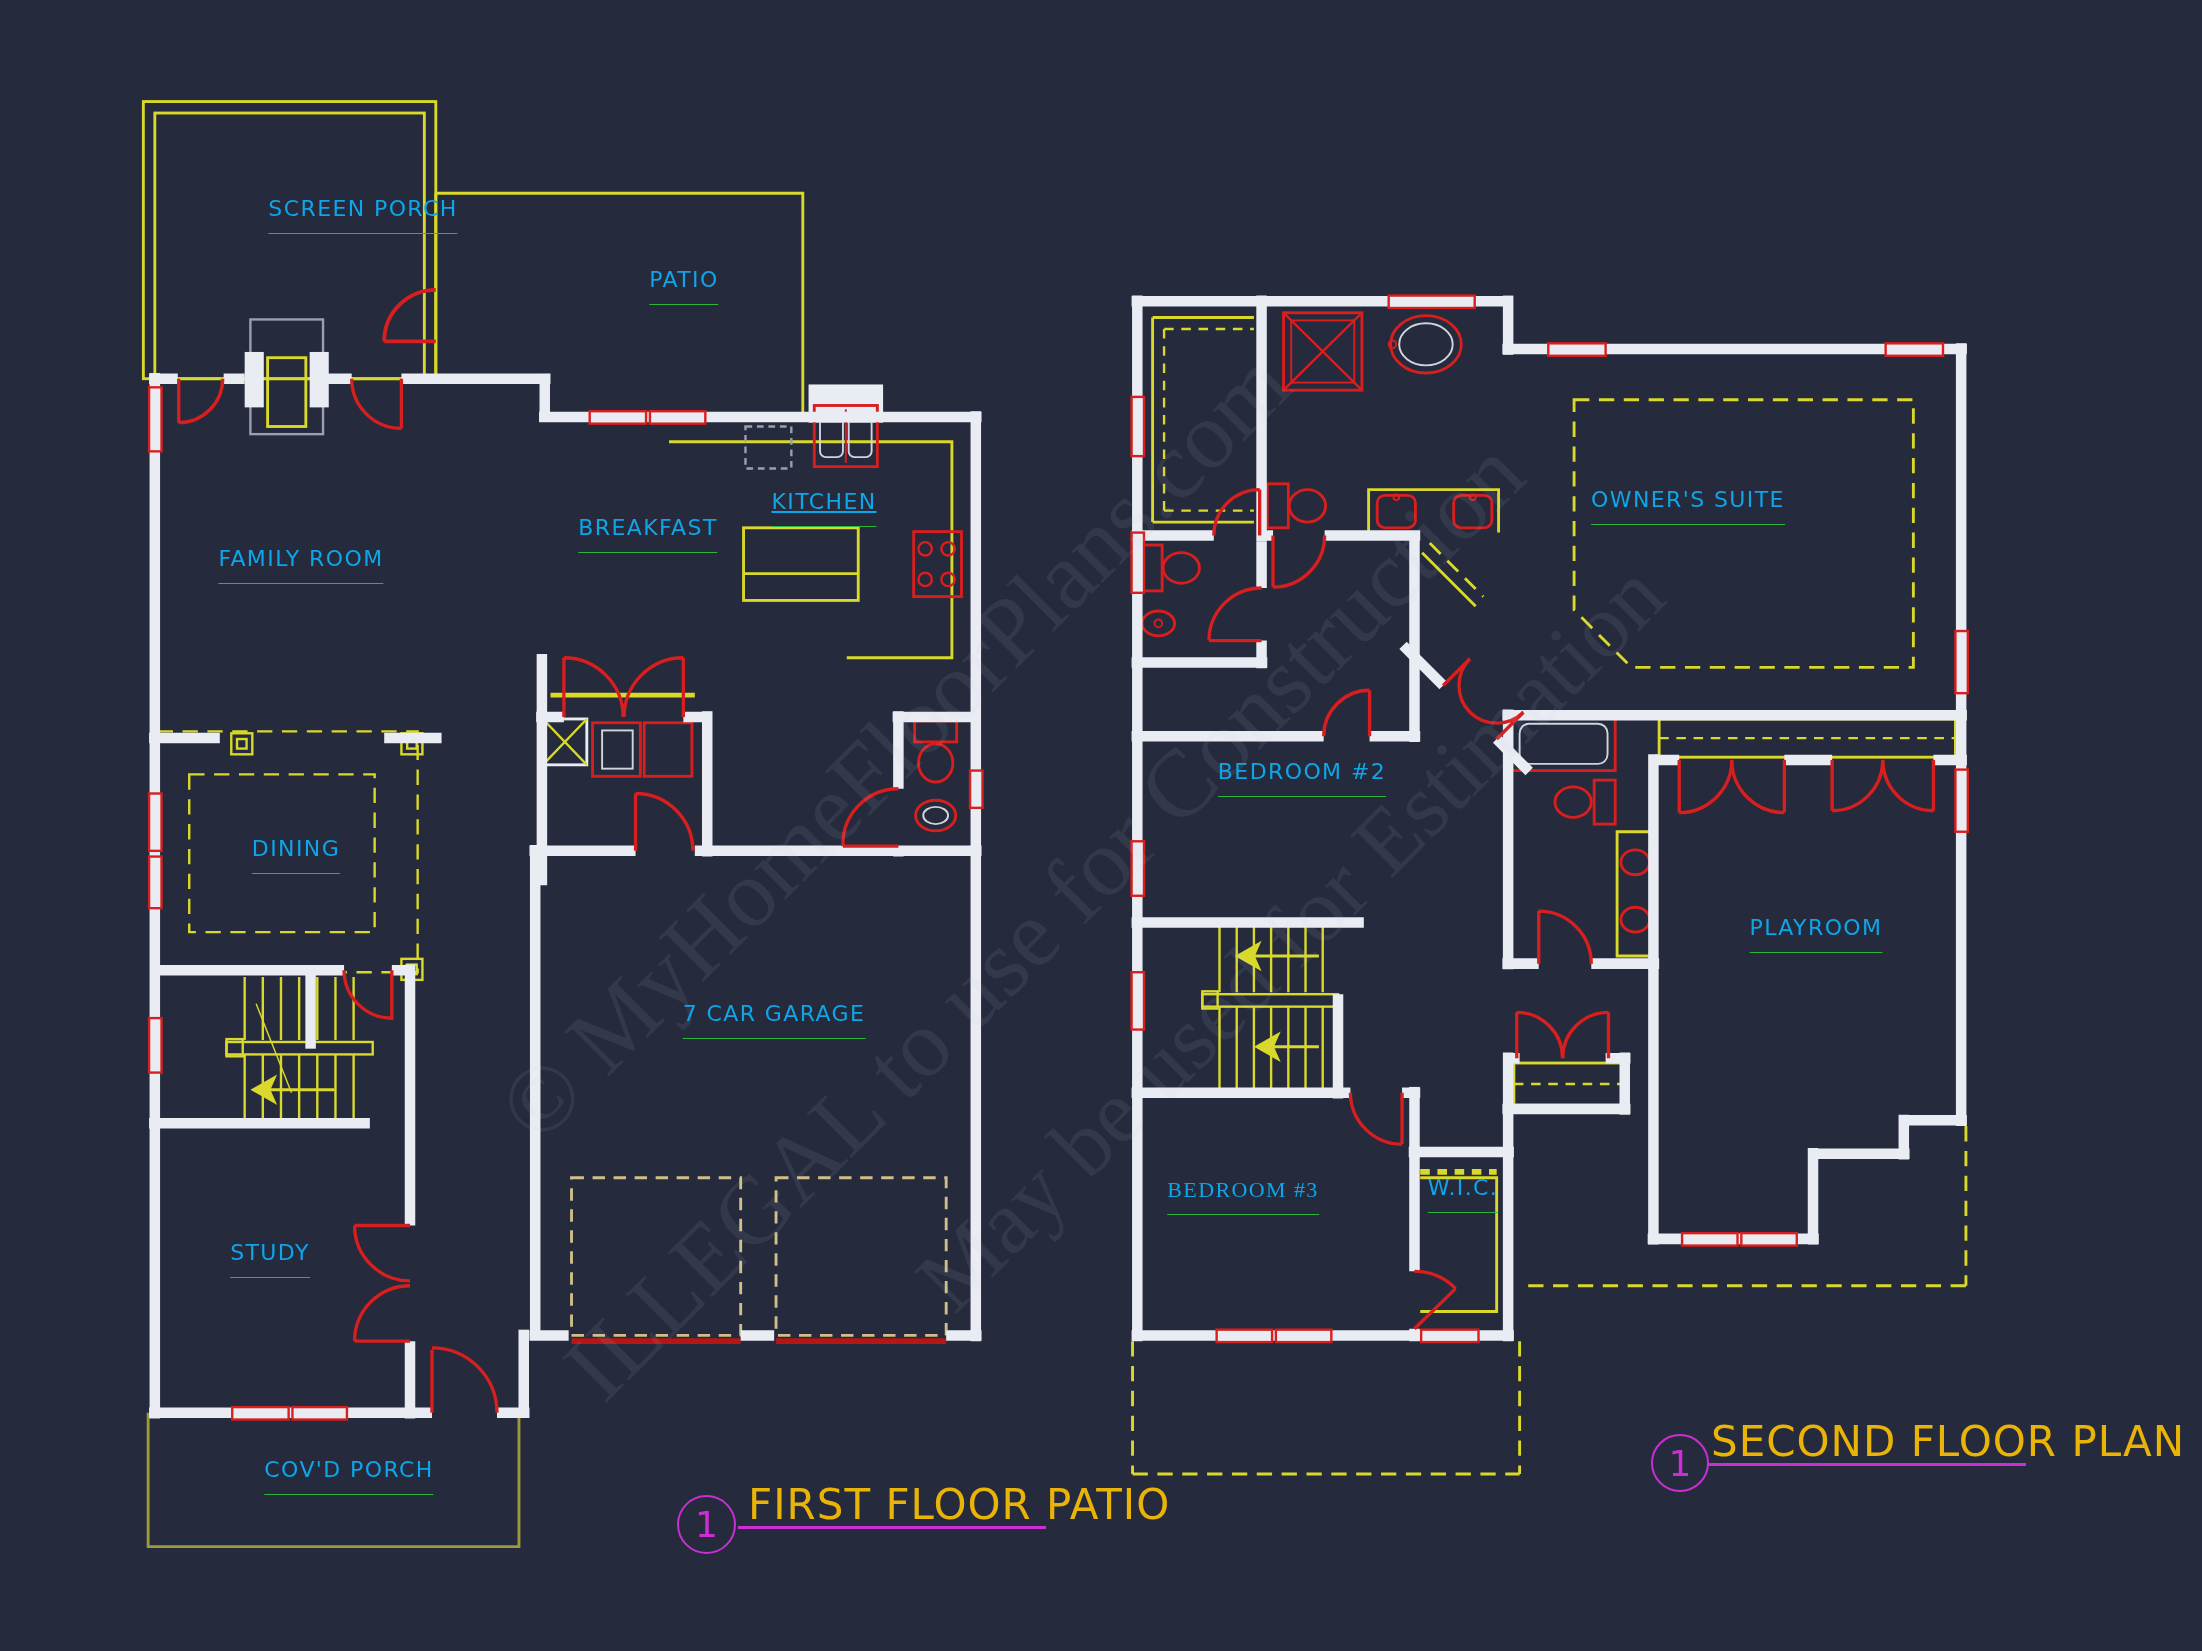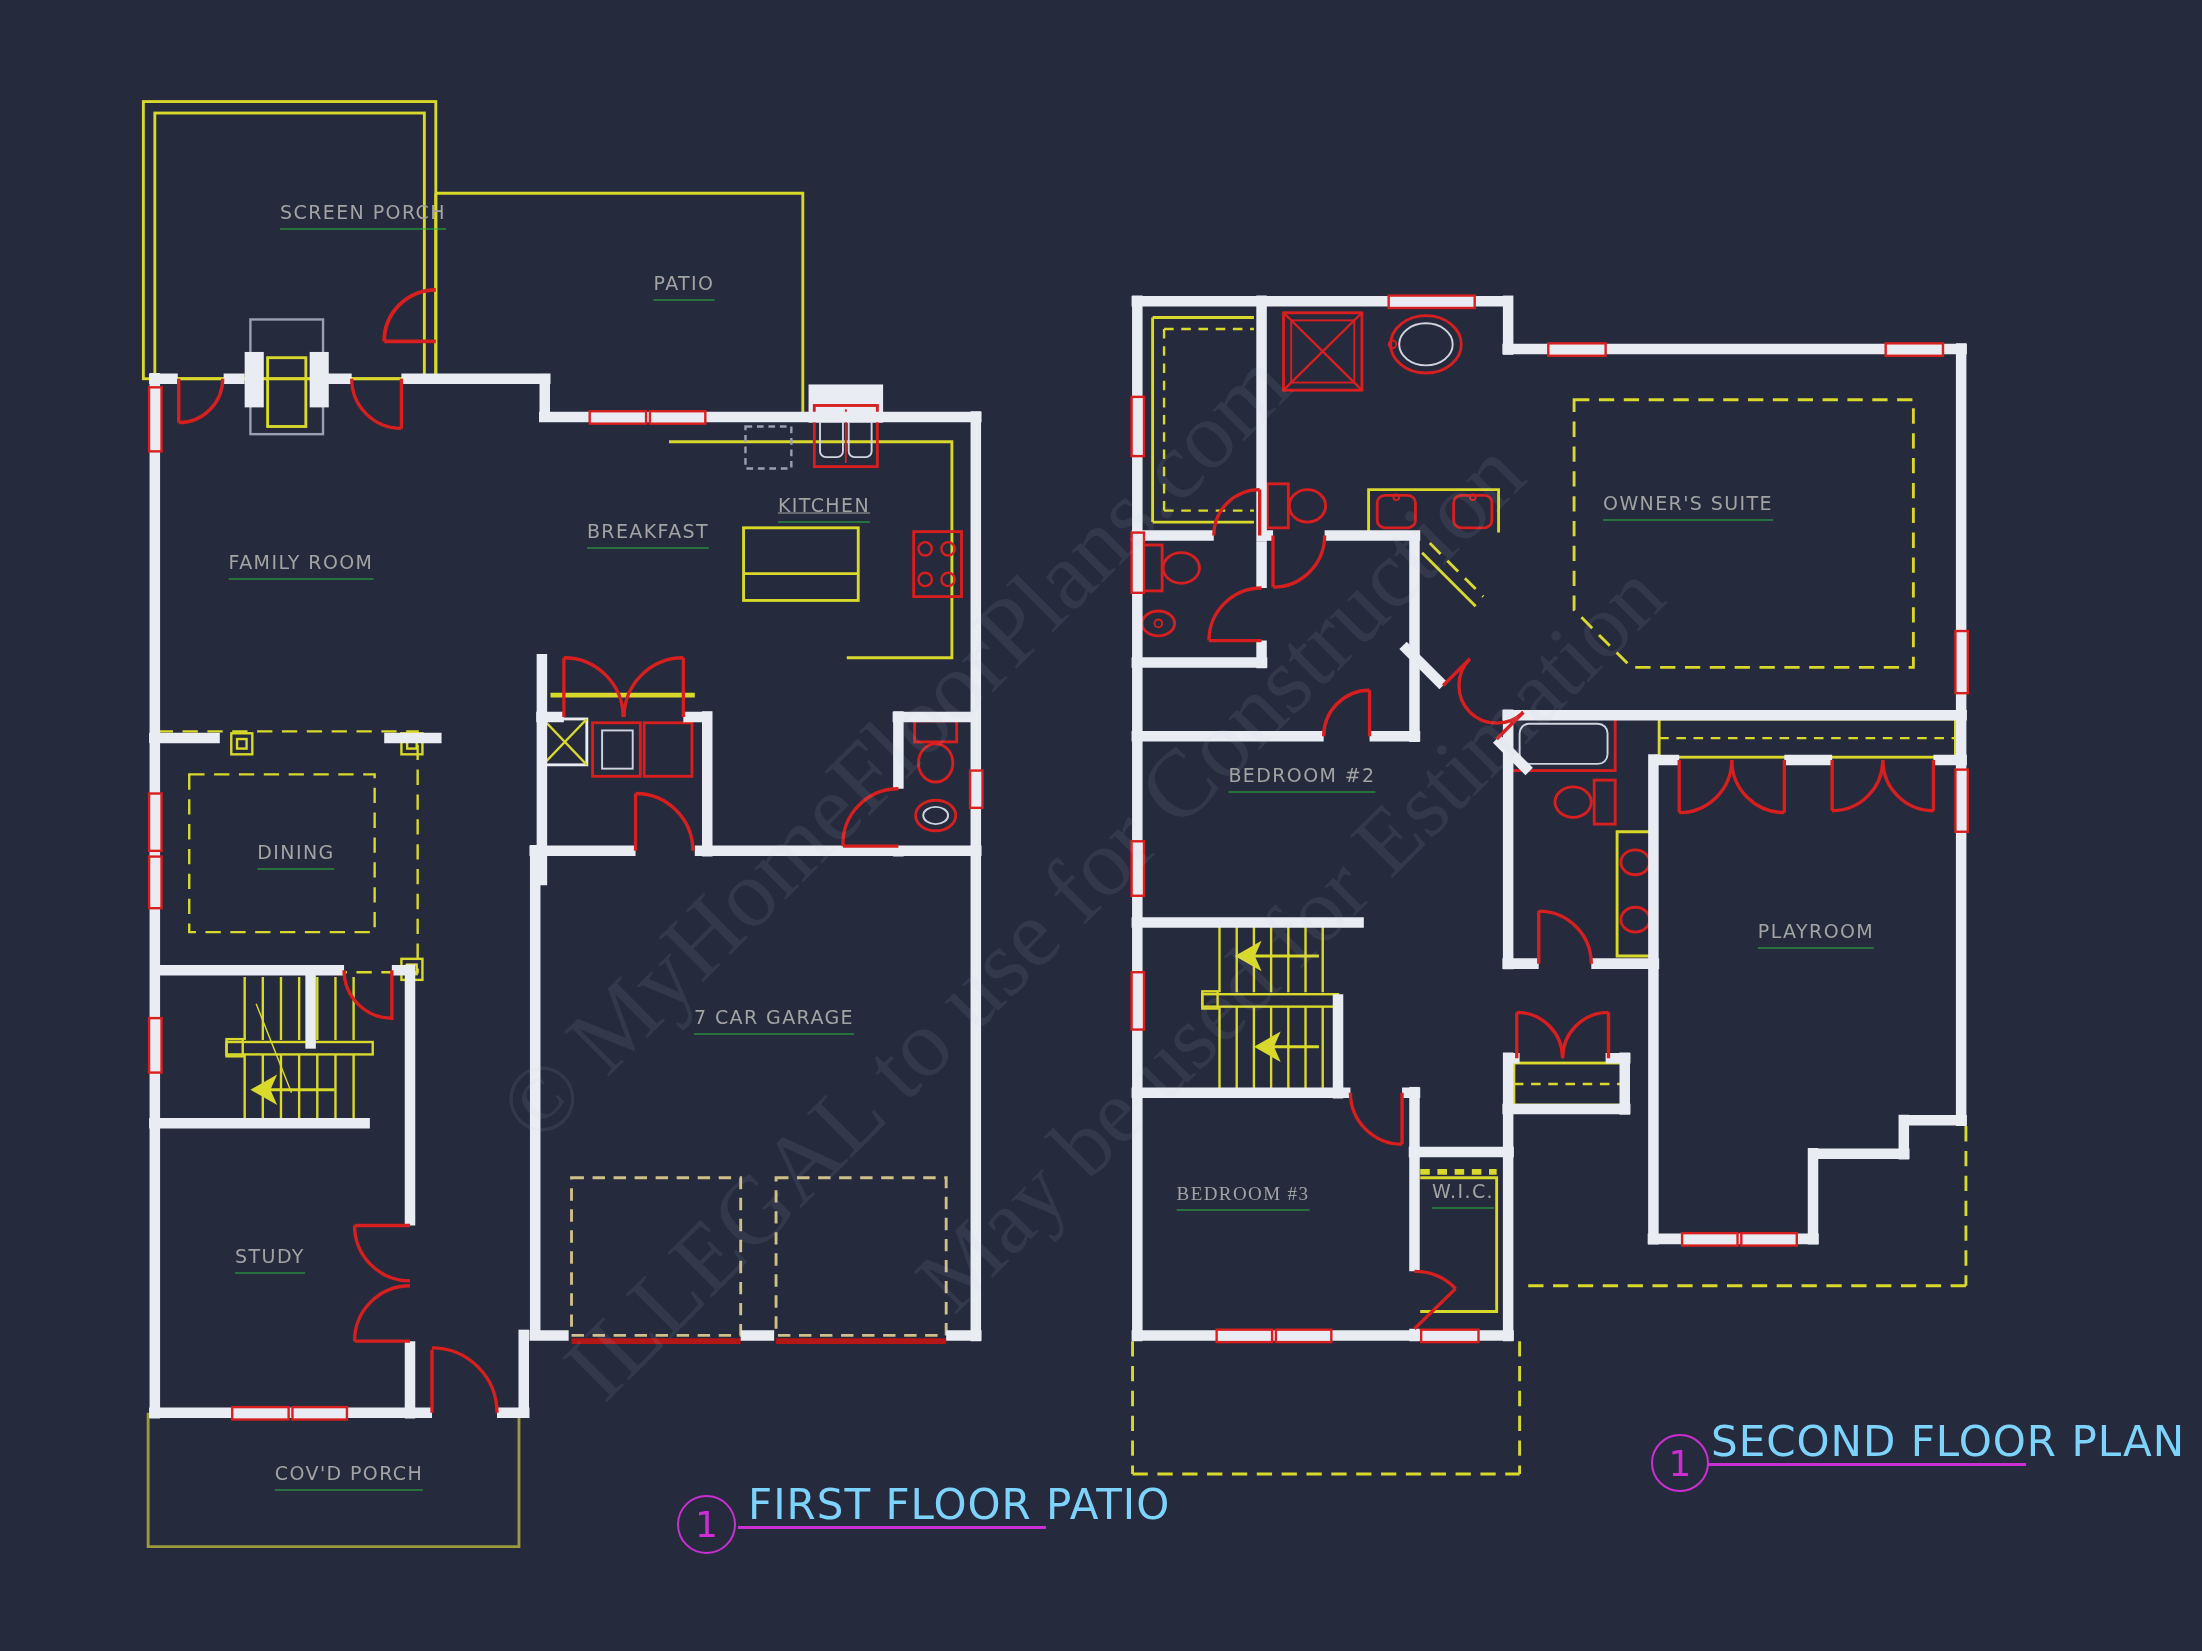--- a/index.html
+++ b/index.html
@@ -1,20 +1,20 @@
 <!DOCTYPE html>
 <html><head>
 <meta charset="utf-8">
 <style>
   html,body{margin:0;padding:0;}
   body{width:2202px;height:1652px;position:relative;background:#252a3c;overflow:hidden;font-family:"DejaVu Sans",sans-serif;}
   #plan-svg{position:absolute;left:0;top:0;}
-  .rlabel{position:absolute;transform:translate(-50%,-50%);color:#a3a3a3;font-size:19px;letter-spacing:1.4px;white-space:nowrap;border-bottom:1.9px solid #2db63e;padding-bottom:7px;line-height:1;}
+  .rlabel{position:absolute;transform:translate(-50%,-50%);color:#0ea5e9;font-size:22px;letter-spacing:1.4px;white-space:nowrap;border-bottom:1.9px solid #2db63e;padding-bottom:13px;line-height:1;}
   .wm{position:absolute;transform:translate(-50%,-50%) rotate(-45deg);color:rgba(200,206,230,0.09);font-family:"Liberation Serif",serif;white-space:nowrap;line-height:1;}
-  .title-text{position:absolute;color:#7dd3fc;font-size:42px;letter-spacing:1px;white-space:nowrap;line-height:1;}
+  .title-text{position:absolute;color:#eab308;font-size:42px;letter-spacing:1px;white-space:nowrap;line-height:1;}
   .title-line{position:absolute;height:2.9px;background:#cb2ed2;}
   .title-circle{position:absolute;border:2.9px solid #cb2ed2;border-radius:50%;color:#cb2ed2;display:flex;align-items:center;justify-content:center;font-size:36px;}
 </style>
 </head>
 <body>
 
 <svg id="plan-svg" width="2202" height="1652" viewBox="0 0 2304 1728">
 
   <g>
 

